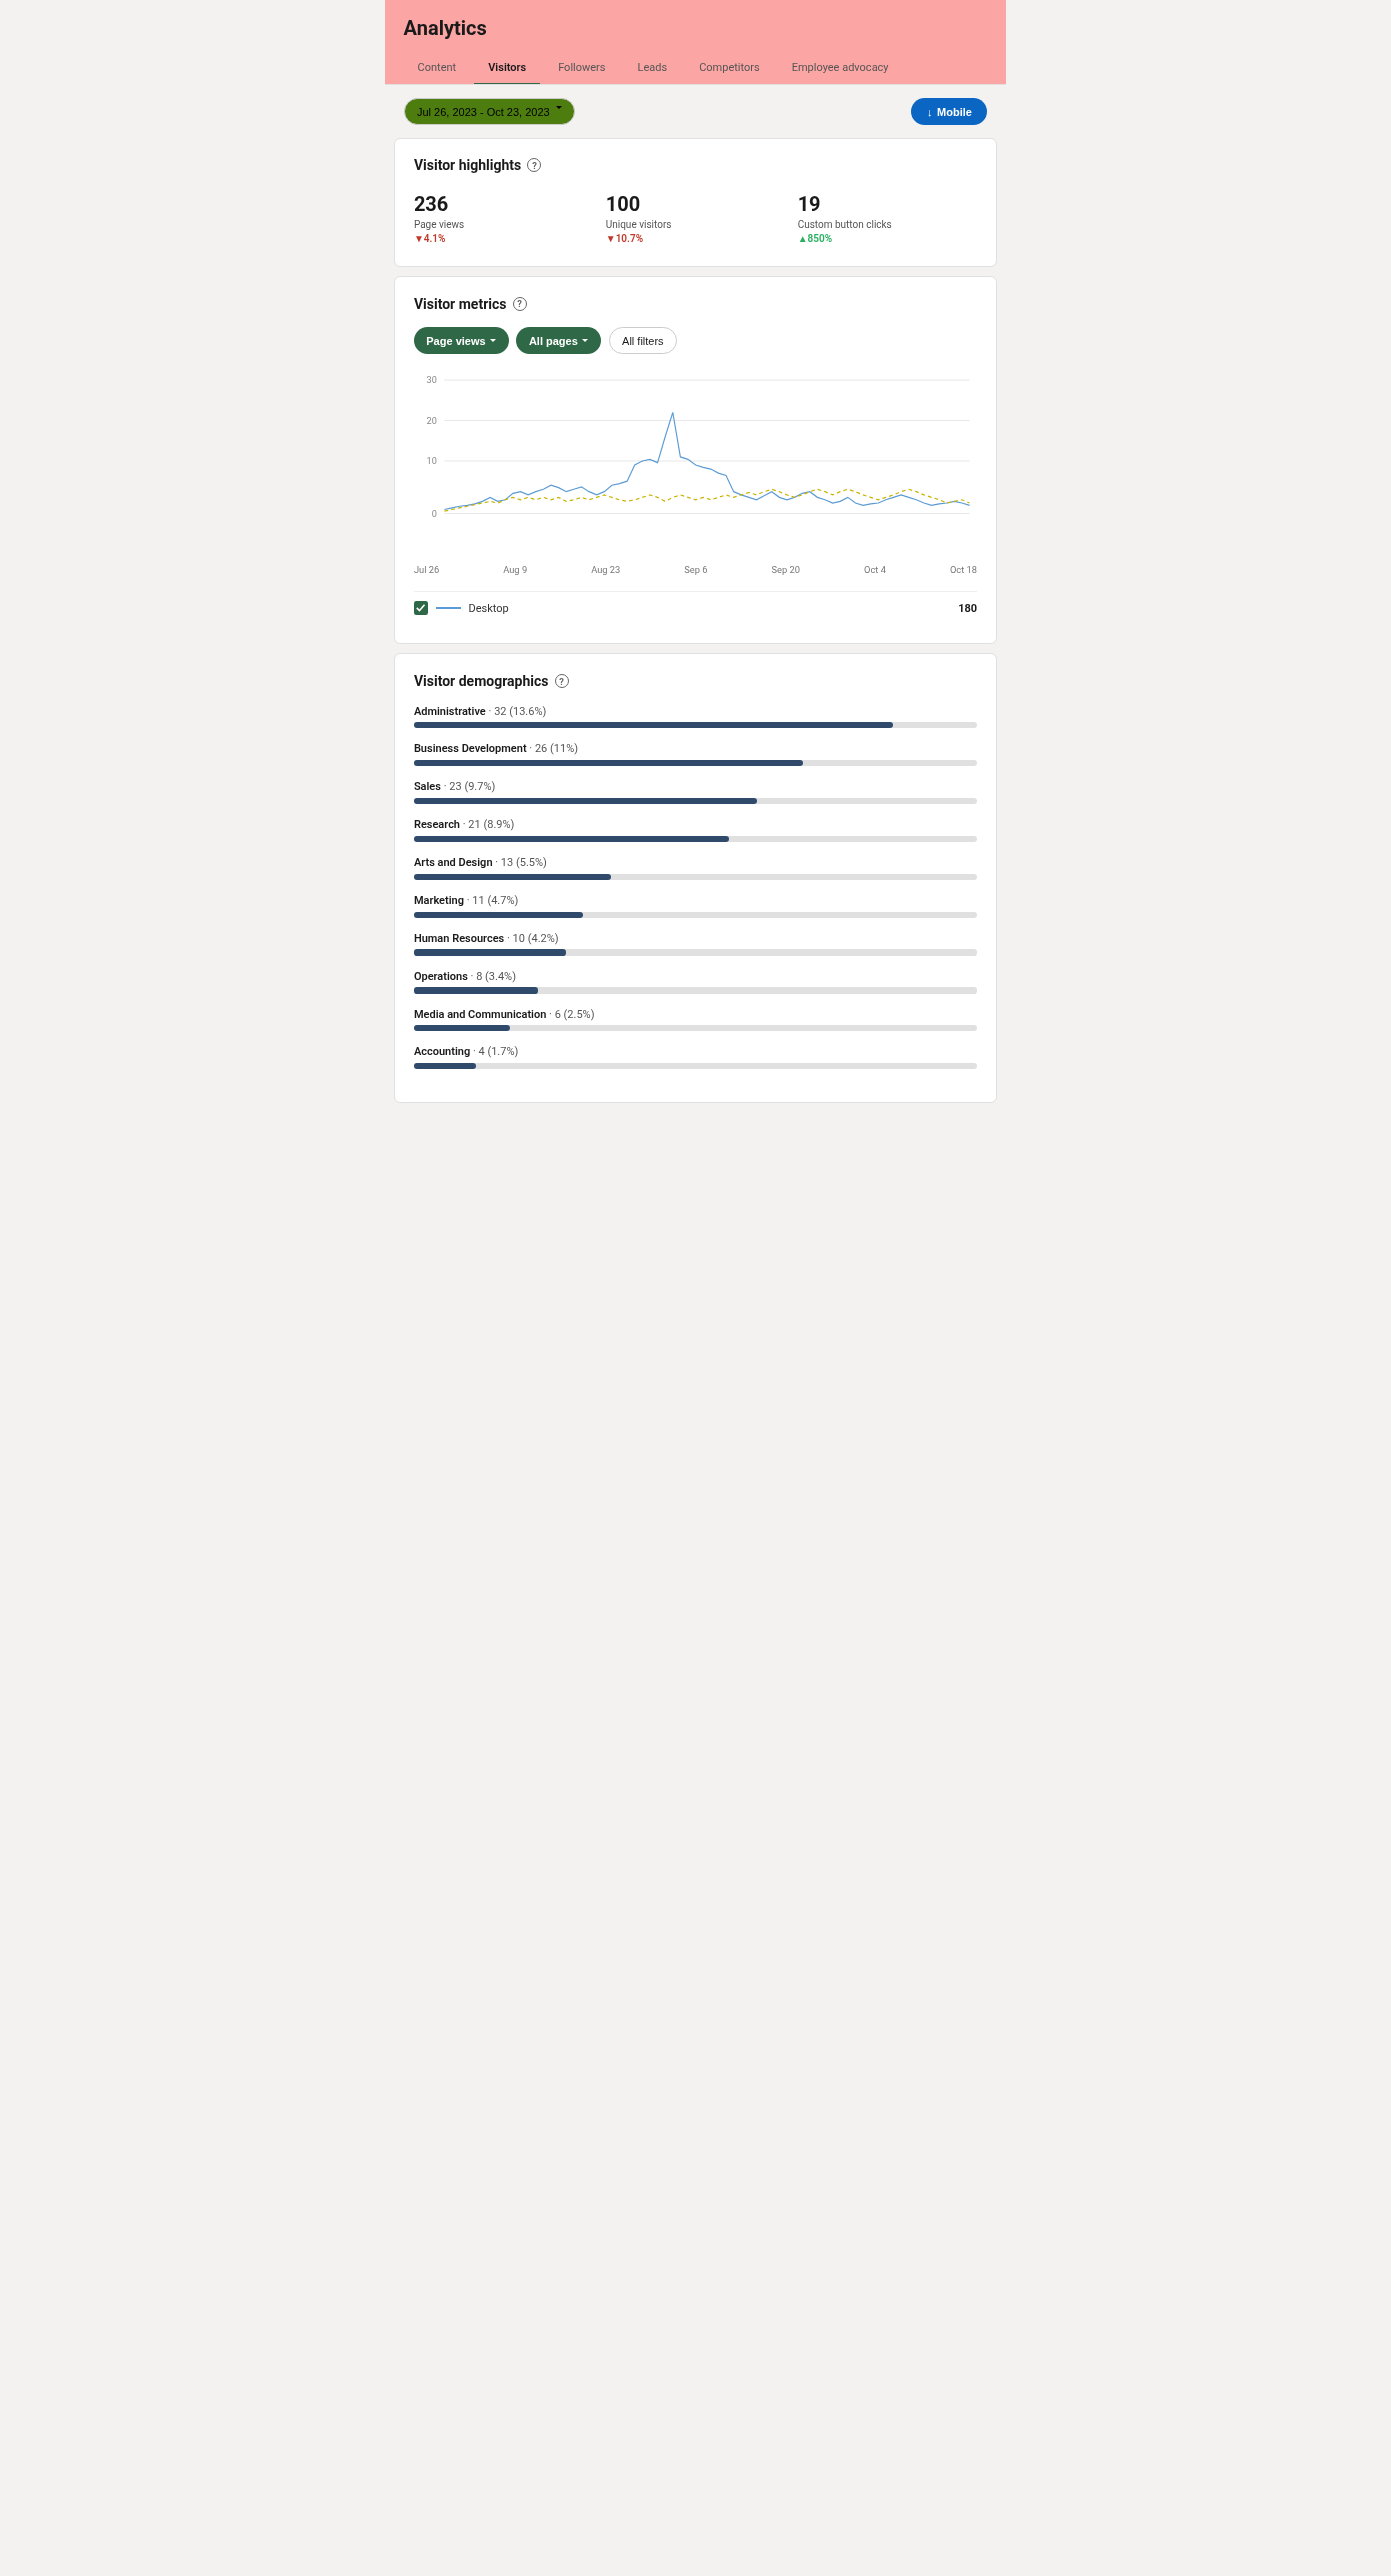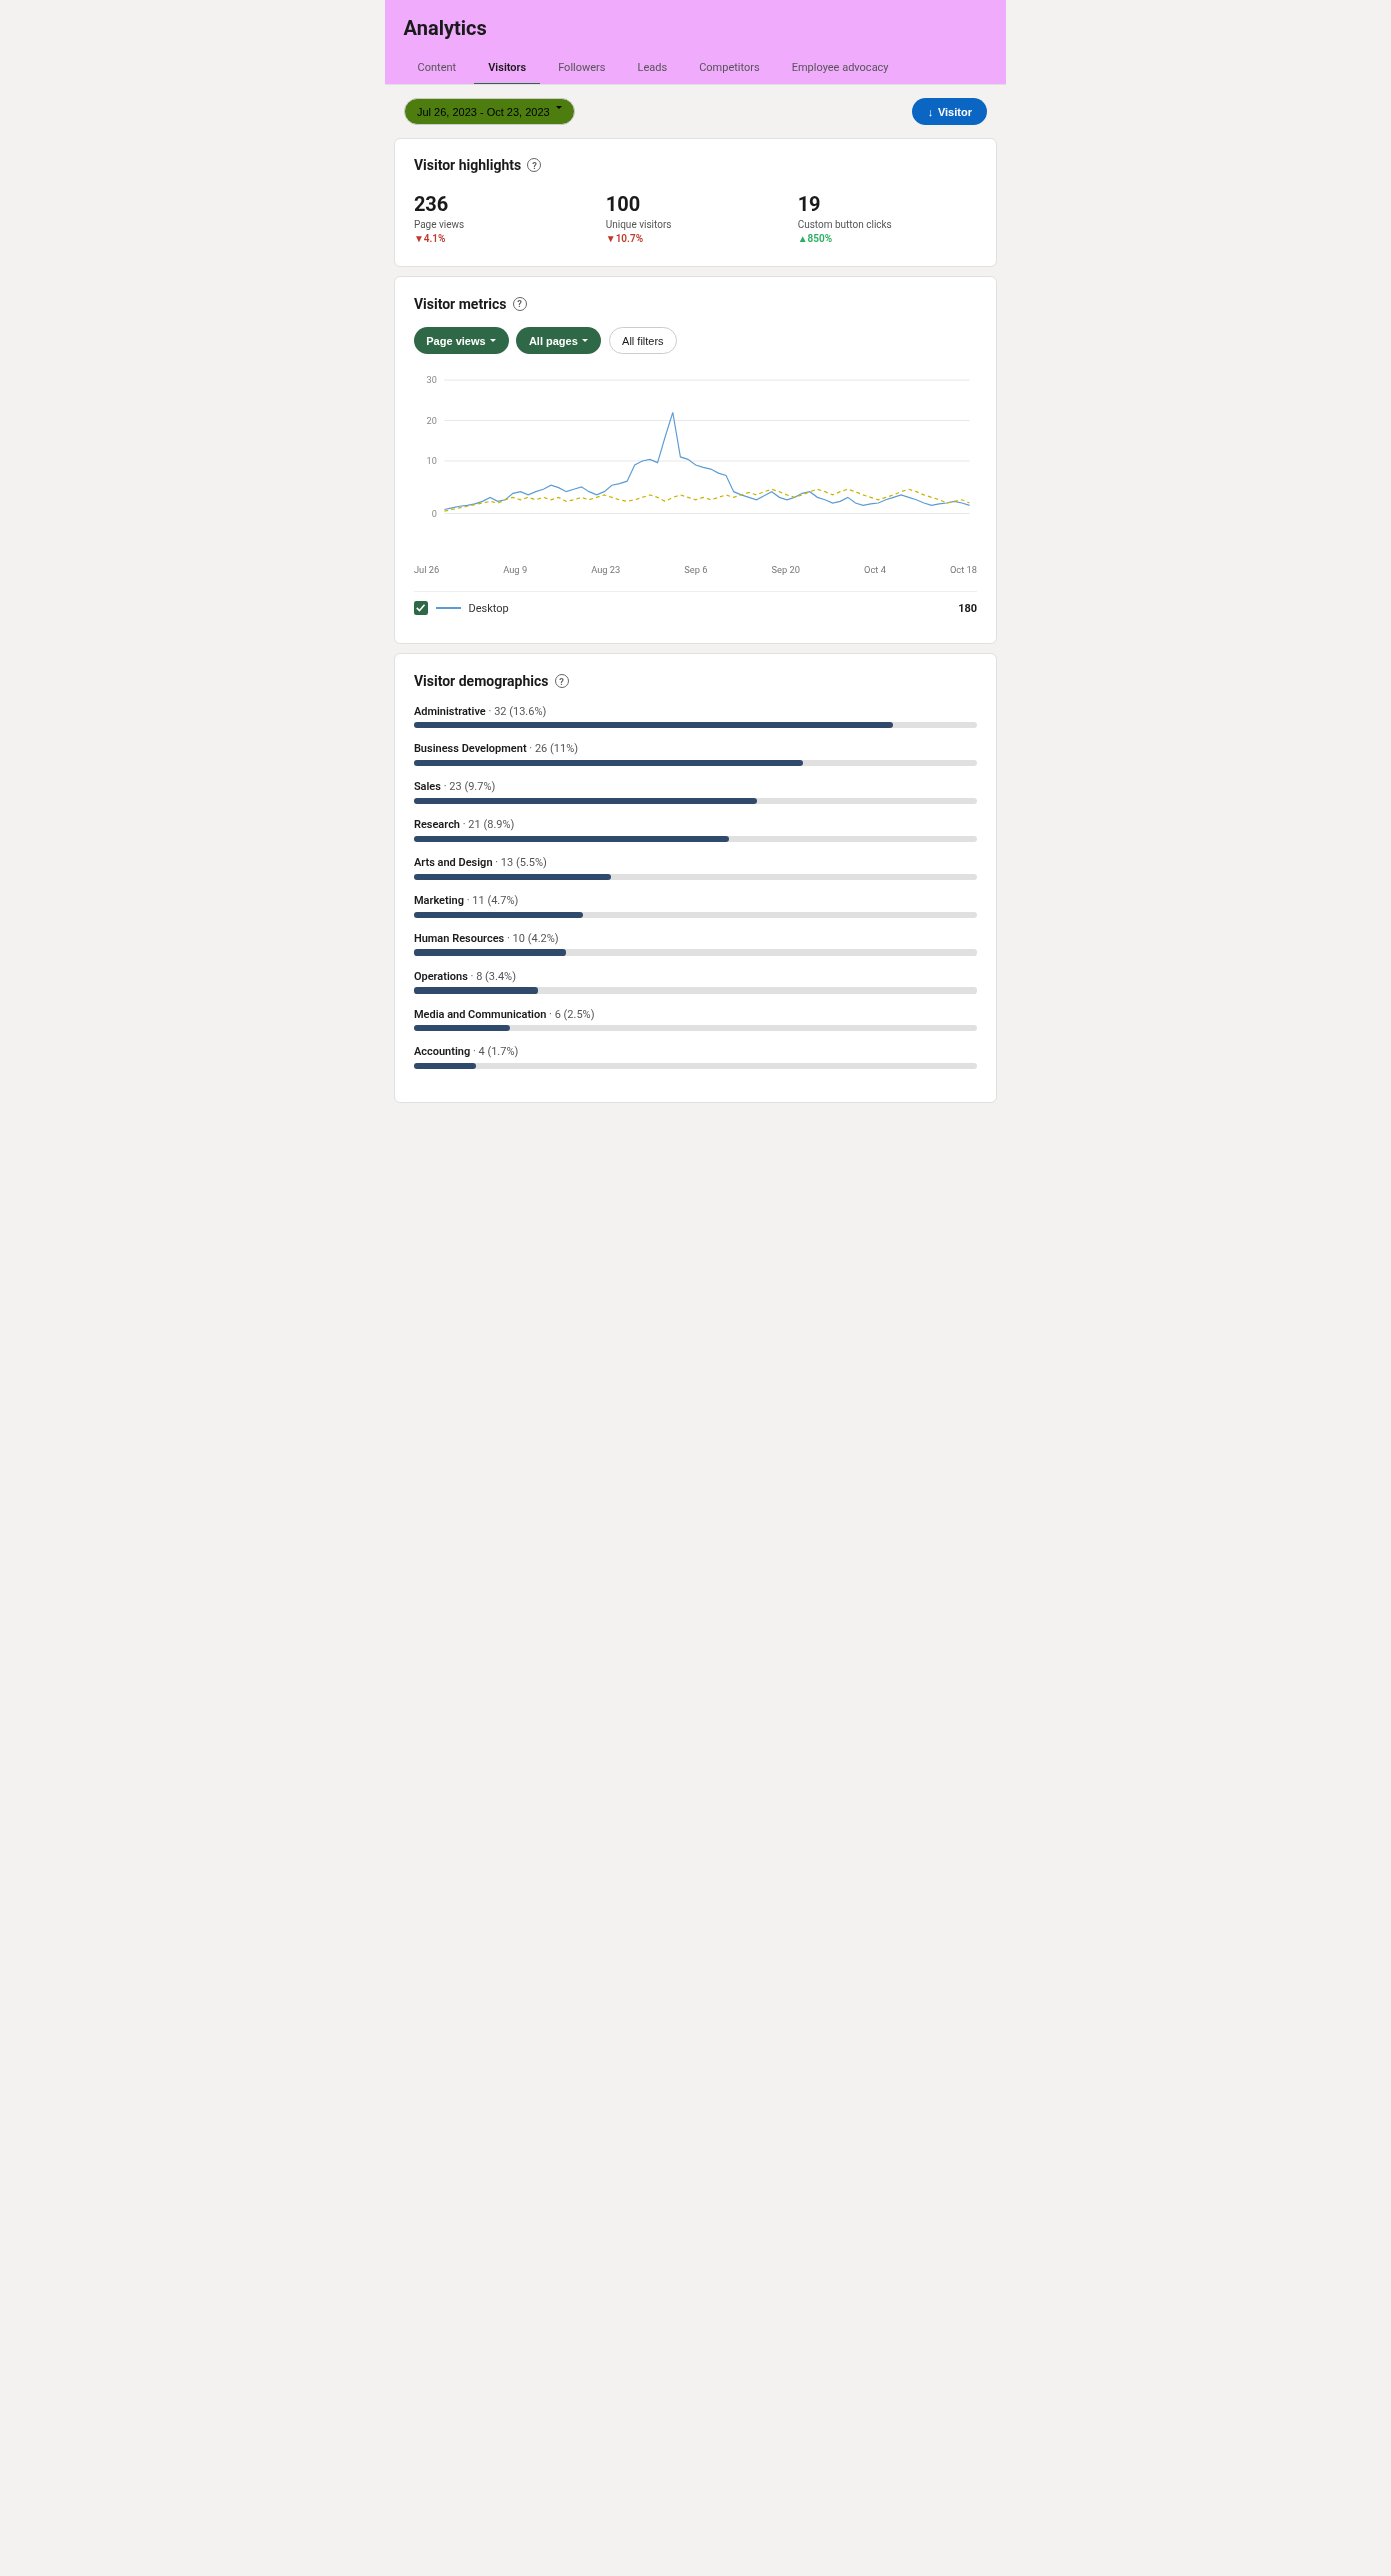--- a/index.html
+++ b/index.html
@@ -5,21 +5,21 @@
     * { box-sizing: border-box; margin: 0; padding: 0; }
     body {
       font-family: -apple-system, BlinkMacSystemFont, 'Segoe UI', Roboto, sans-serif;
       background: #f3f2f0;
       color: #1a1a1a;
       width: 621px;
       margin: 0 auto;
     }
 
     .page-header {
-      background: #f0abfc;
+      background: #fca5a5;
       padding: 15.5px 18.6px 0 18.6px;
       border-bottom: 0.8px solid #e0e0e0;
     }
 
     .page-title {
       font-size: 20px;
       font-weight: 700;
       margin-bottom: 12.4px;
     }
 
@@ -310,21 +310,21 @@
   </nav>
 </div>
 
 <div class="toolbar">
   <button class="date-picker">
     <span>Jul 26, 2023 - Oct 23, 2023</span>
     <span class="chevron-down"></span>
   </button>
   <button class="export-btn">
     <span>↓</span>
-    <span>Visitor</span>
+    <span>Mobile</span>
   </button>
 </div>
 
 <div class="section-card">
   <div class="section-title">
     <span>Visitor highlights</span>
     <span class="help-icon">?</span>
   </div>
   <div class="highlights-grid" id="highlights-grid">
       <div class="highlight-item">

